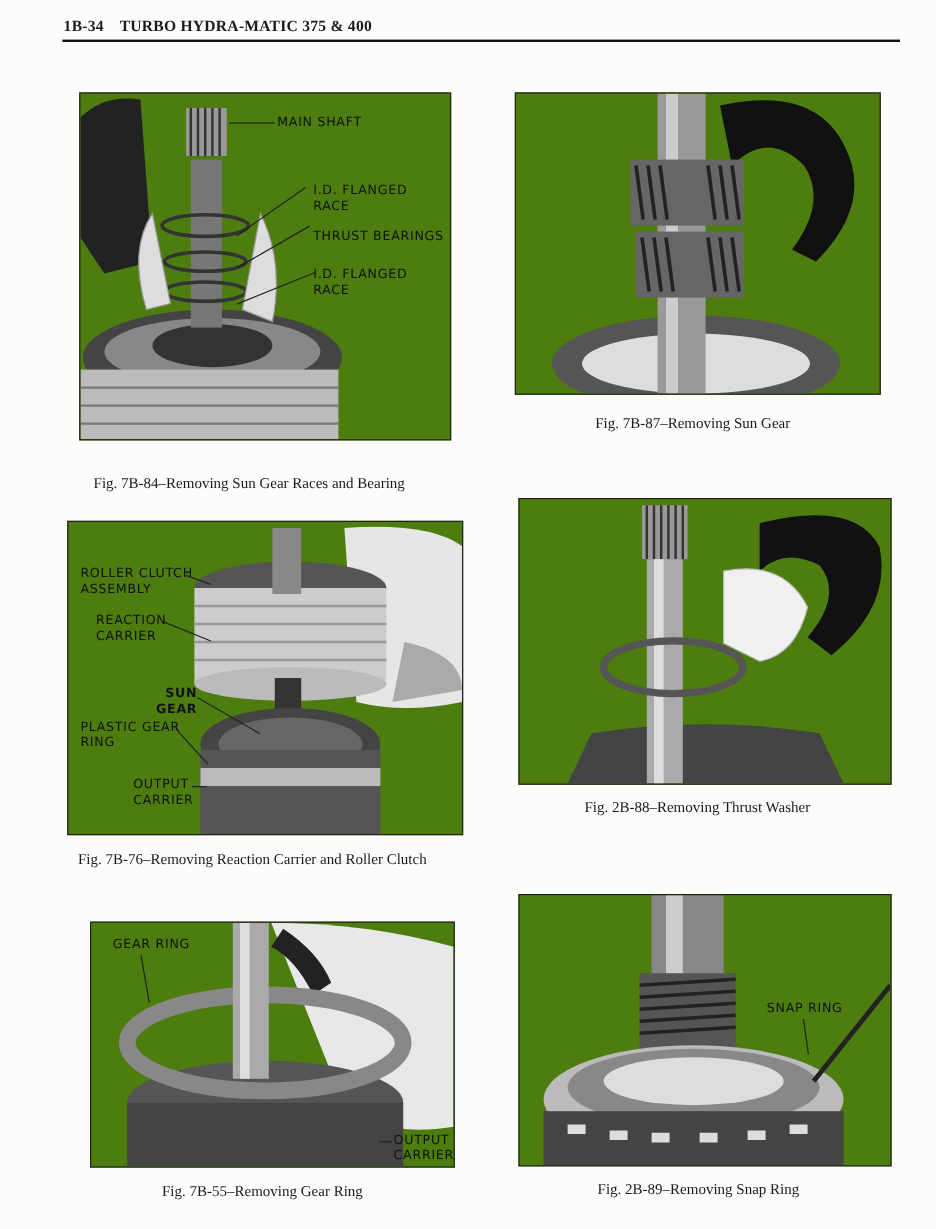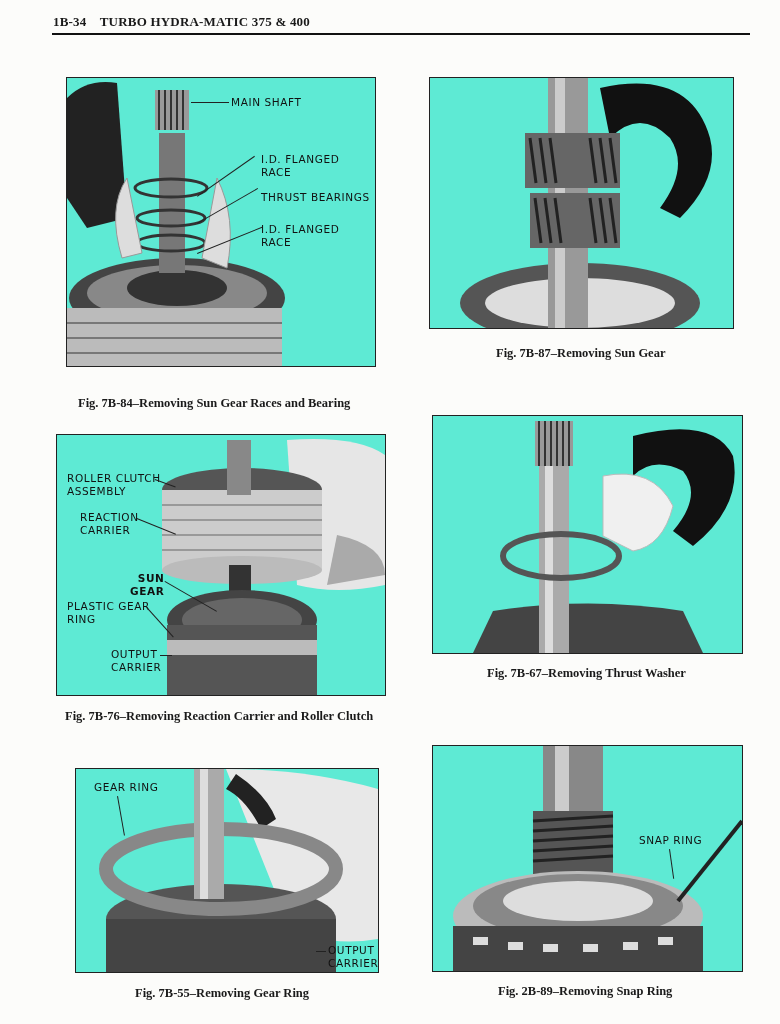--- a/index.html
+++ b/index.html
@@ -6,29 +6,29 @@
   body {
     width: 780px; height: 1024px; background: #fcfcfa; position: relative; overflow: hidden;
     font-family: "Liberation Serif", serif; color: #1a1a1a;
   }
   .header {
     position: absolute; left: 53px; top: 14px; font-size: 13px; font-weight: bold; letter-spacing: 0.2px;
   }
   .header .pg { margin-right: 10px; }
   .rule { position: absolute; left: 52px; top: 33px; width: 698px; height: 2px; background: #111; }
   .photo {
-    position: absolute; border: 1px solid #222; background: #5eead4; overflow: hidden;
+    position: absolute; border: 1px solid #222; background: #4d7c0f; overflow: hidden;
   }
   .photo svg { position: absolute; left: 0; top: 0; }
   .lbl {
     position: absolute; font-family: "DejaVu Sans", sans-serif; font-size: 10.5px; line-height: 13px;
     color: #111; letter-spacing: 0.6px; white-space: pre; text-transform: uppercase;
   }
   .caption {
-    position: absolute; font-size: 12.5px; font-weight: bold; color: #1a1a1a; white-space: nowrap; text-align: center;
+    position: absolute; font-size: 12.5px; font-weight: normal; color: #1a1a1a; white-space: nowrap; text-align: center;
   }
   .leader { position: absolute; background: #222; transform-origin: 0 0; height: 1px; }
 </style>
 </head>
 <body>
 
 <div class="header">
   <span class="pg">1B-34</span>
   <span>TURBO HYDRA-MATIC 375 &amp; 400</span>
 </div>
@@ -119,21 +119,21 @@
     <path d="M200,20 Q280,0 300,40 Q310,90 260,130 L240,115 Q270,80 250,55 Q220,40 200,60 Z" fill="#111"></path>
     <path d="M170,60 Q220,50 240,90 Q230,130 200,135 L170,120 Z" fill="#f0f0f0" stroke="#bbb"></path>
     <path d="M40,237 L60,195 Q155,180 250,195 L270,237 Z" fill="#444"></path>
     <rect x="102" y="5" width="38" height="45" fill="#999"></rect>
     <path d="M106,5 V50 M112,5 V50 M118,5 V50 M124,5 V50 M130,5 V50 M136,5 V50" stroke="#333" stroke-width="2"></path>
     <rect x="106" y="50" width="30" height="187" fill="#aaa"></rect>
     <rect x="112" y="50" width="8" height="187" fill="#ddd"></rect>
     <ellipse cx="128" cy="140" rx="58" ry="22" fill="none" stroke="#555" stroke-width="6"></ellipse>
   </svg>
 </div>
-<div class="caption" style="left:487px;top:666px;">Fig. 7B-67–Removing Thrust Washer</div>
+<div class="caption" style="left:487px;top:666px;">Fig. 2B-88–Removing Thrust Washer</div>
 
 <div class="photo" style="left:75px;top:768px;width:302px;height:203px;">
   <svg width="302" height="203">
     <path d="M150,0 Q230,0 302,20 L302,170 Q240,180 210,150 Z" fill="#e8e8e8"></path>
     <path d="M160,5 Q190,25 200,50 L185,60 Q170,30 150,20 Z" fill="#222"></path>
     <ellipse cx="145" cy="150" rx="115" ry="35" fill="#555"></ellipse>
     <rect x="30" y="150" width="230" height="53" fill="#444"></rect>
     <ellipse cx="145" cy="100" rx="115" ry="40" fill="none" stroke="#888" stroke-width="14"></ellipse>
     <rect x="118" y="0" width="30" height="130" fill="#aaa"></rect>
     <rect x="124" y="0" width="8" height="130" fill="#ddd"></rect>

